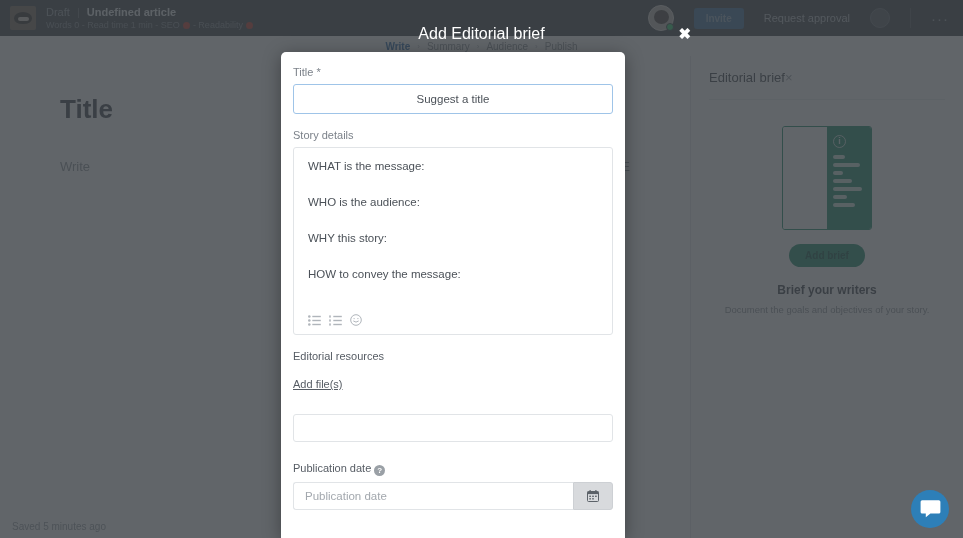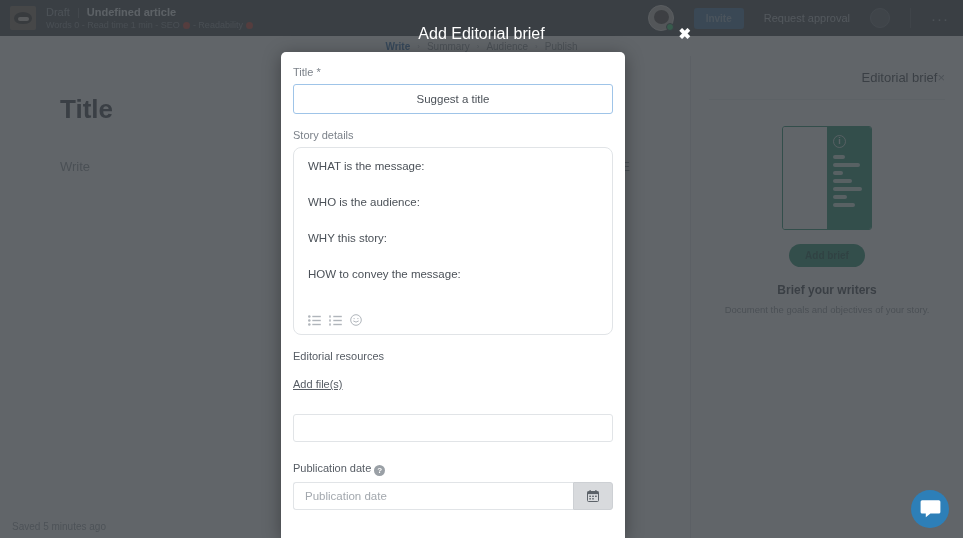--- a/index.html
+++ b/index.html
@@ -127,21 +127,21 @@
   .canvas-title { font-size: 26px; color: #3e434a; font-weight: bold; }
   .canvas-sub { margin-top: 34px; font-size: 13px; color: #8e949a; display: flex; justify-content: space-between; }
 
   .app-sidebar {
     position: absolute;
     top: 56px; right: 0; bottom: 0; width: 273px;
     background: #ffffff;
     border-left: 1px solid #e3e6e9;
     padding: 14px 18px;
   }
-  .sidebar-head { display: flex; align-items: center; justify-content: flex-end; }
+  .sidebar-head { display: flex; align-items: center; justify-content: flex-start; }
   .sidebar-title { font-size: 13px; color: #3e434a; }
   .sidebar-close { font-size: 13px; color: #9aa0a6; }
   .sidebar-rule { margin-top: 14px; border-top: 1px solid #eceff1; }
   .brief-illus {
     margin: 26px auto 0;
     width: 90px; height: 104px;
     border: 1.5px solid #1b8a6b;
     border-radius: 3px;
     display: flex;
     overflow: hidden;
@@ -234,21 +234,21 @@
     outline: none;
     background: #fff;
     text-align: center;
   }
   .input-title::placeholder { color: #4b5158; }
 
   .section-gap { margin-top: 15px; }
 
   .editor {
     border: 1px solid #e1e4e7;
-    border-radius: 8px;
+    border-radius: 3px;
     height: 188px;
     padding: 12px 14px 14px 14px;
     display: flex;
     flex-direction: column;
     position: relative;
   }
   .editor-line {
     font-size: 11.5px;
     color: #4b5158;
     margin-bottom: 24px;

